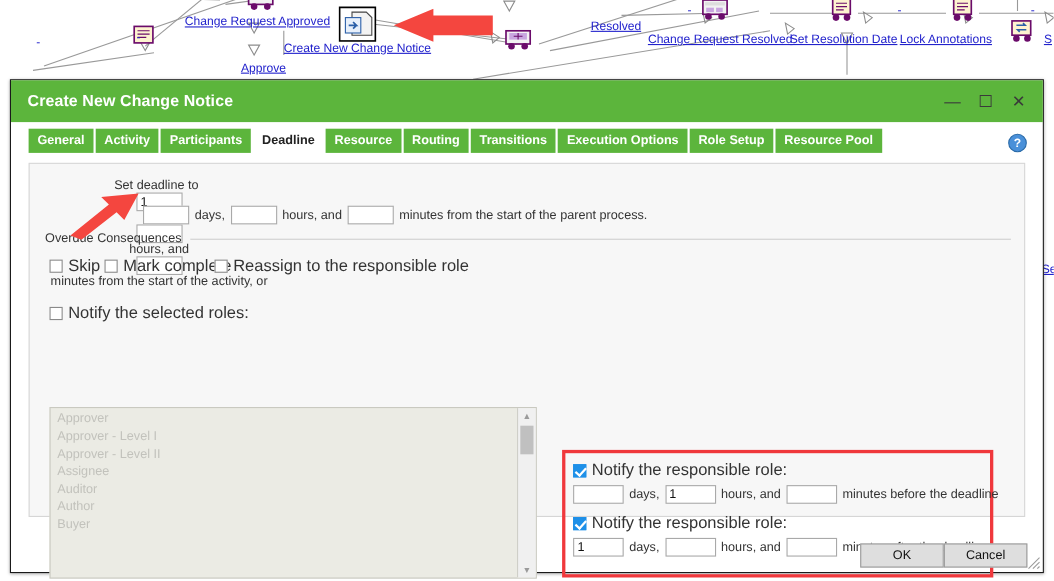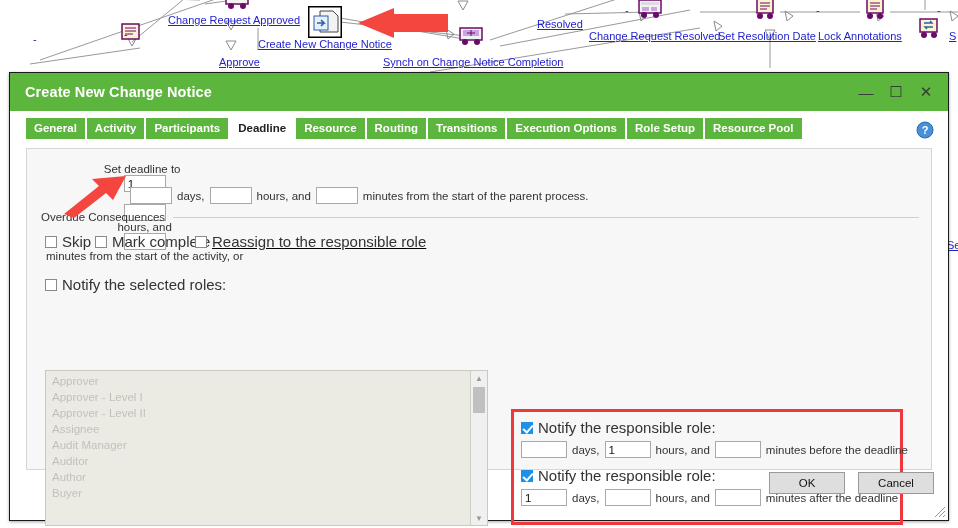--- a/index.html
+++ b/index.html
@@ -72,21 +72,21 @@
     color: #3a3a3a; font-size: 15px;
     cursor: pointer; background: transparent; border: 0;
     font-family: "Liberation Sans", sans-serif;
   }
 
   
   #tabstrip {
     position: relative;
     height: 22px;
     margin: 6px 0 0 16px;
-    display: flex; align-items: flex-end;
+    display: flex; 
     gap: 2px;
   }
   .tab {
     background: #5cb53c;
     color: #ffffff;
     font-size: 11.5px;
     font-weight: bold;
     padding: 4px 8px 4px 8px;
     line-height: 13px;
     cursor: pointer;
@@ -214,22 +214,22 @@
     position: absolute;
     left: 484px; top: 260px;
     width: 392px; height: 116px;
     border: 3px solid #f0383c;
     box-sizing: border-box;
   }
 
   
   #footer {
     position: absolute;
-    right: 14px; bottom: 26px;
-    display: flex; gap: 13px;
+    right: 14px; bottom: 4px;
+    display: flex; gap: 0;
   }
   .btn {
     width: 76px; height: 22px;
     background: #dedede;
     border: 1px solid #9a9a9a;
     font-size: 11.5px;
     color: #111111;
     cursor: pointer;
     font-family: "Liberation Sans", sans-serif;
   }
@@ -356,21 +356,20 @@
         <rect x="4" y="1" width="17" height="13" fill="#fdf3d0" stroke="#6a0b6a" stroke-width="1.5"></rect>
         <path d="M8 5 h8 l-2 -2 M17 9 h-8 l2 2" stroke="#2b5fa8" fill="none" stroke-width="1.4"></path>
         <circle cx="8" cy="17" r="3" fill="#6a0b6a"></circle>
         <circle cx="18" cy="17" r="3" fill="#6a0b6a"></circle>
       </svg>
     </div>
 
     <div class="dlink" style="left:168px; top:14px;">Change Request Approved</div>
     <div class="dlink" style="left:258px; top:38px;">Create New Change Notice</div>
     <div class="dlink" style="left:219px; top:56px;">Approve</div>
-    <div class="dlink" style="left:383px; top:56px;">Synch on Change Notice Completion</div>
     <div class="dlink" style="left:537px; top:18px;">Resolved</div>
     <div class="dlink" style="left:589px; top:30px;">Change Request Resolved</div>
     <div class="dlink" style="left:718px; top:30px;">Set Resolution Date</div>
     <div class="dlink" style="left:818px; top:30px;">Lock Annotations</div>
     <div class="dlink" style="left:949px; top:30px;">S</div>
 
     <div class="dash" style="left:33px; top:33px;">-</div>
     <div class="dash" style="left:124px; top:28px;">-</div>
     <div class="dash" style="left:396px; top:16px;">-</div>
     <div class="dash" style="left:625px; top:4px;">-</div>
@@ -444,38 +443,37 @@
       </div>
 
       <div class="cbrow" style="left:18px; top:84px;">
         <span class="cb"></span>
         <span class="cb-lbl">Skip</span>
       </div>
       <div class="cbrow" style="left:68px; top:84px;">
         <span class="cb"></span>
         <span class="cb-lbl">Mark complete</span>
       </div>
-      <div class="cbrow" style="left:168px; top:84px;text-decoration:underline;">
+      <div class="cbrow" style="left:168px; top:84px;">
         <span class="cb"></span>
         <span class="cb-lbl">Reassign to the responsible role</span>
       </div>
 
 
       <div class="cbrow" style="left:18px; top:127px;">
         <span class="cb"></span>
         <span class="cb-lbl">Notify the selected roles:</span>
       </div>
 
       <div id="rolelist">
         <div id="rolelist-items">
           <div class="role-item">Approver</div>
           <div class="role-item">Approver - Level I</div>
           <div class="role-item">Approver - Level II</div>
           <div class="role-item">Assignee</div>
-          <div class="role-item">Audit Manager</div>
           <div class="role-item">Auditor</div>
           <div class="role-item">Author</div>
           <div class="role-item">Buyer</div>
         </div>
         <div id="rolelist-scroll">
           <div class="sb-arrow up">▲</div>
           <div id="sb-thumb"></div>
           <div class="sb-arrow down">▼</div>
         </div>
       </div>

